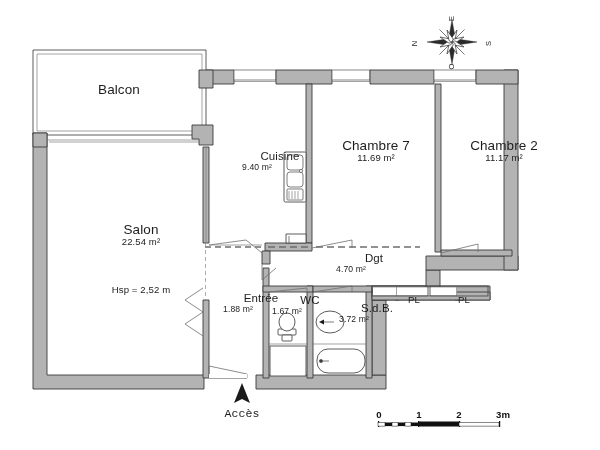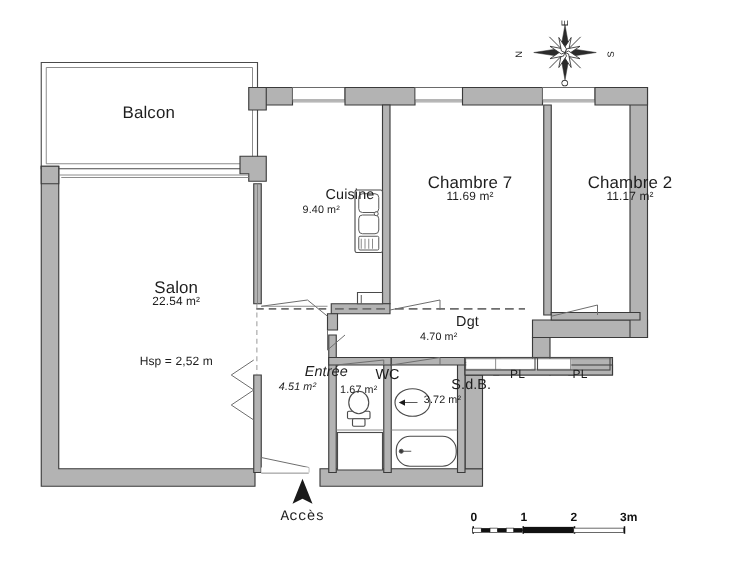--- a/index.html
+++ b/index.html
@@ -314,23 +314,23 @@
   <div class="lbl" style="left:376px; top:138px;">
     <div class="name">Chambre 7</div>
     <div class="area">11.69 m²</div>
   </div>
 
   <div class="lbl" style="left:504px; top:138px;">
     <div class="name">Chambre 2</div>
     <div class="area">11.17 m²</div>
   </div>
 
-  <div class="lbl small" style="left:238px; top:292px;font-style:italic;">
+  <div class="lbl small" style="left:238px; top:292px;">
     <div class="name">Entrée</div>
-    <div class="area">4.51 m²</div>
+    <div class="area">1.88 m²</div>
   </div>
 
   <div class="lbl small" style="left:287px; top:294px;">
     <div class="name">WC</div>
     <div class="area">1.67 m²</div>
   </div>
 
   <div class="lbl small" style="left:354px; top:302px;">
     <div class="name">S.d.B.</div>
     <div class="area">3.72 m²</div>

